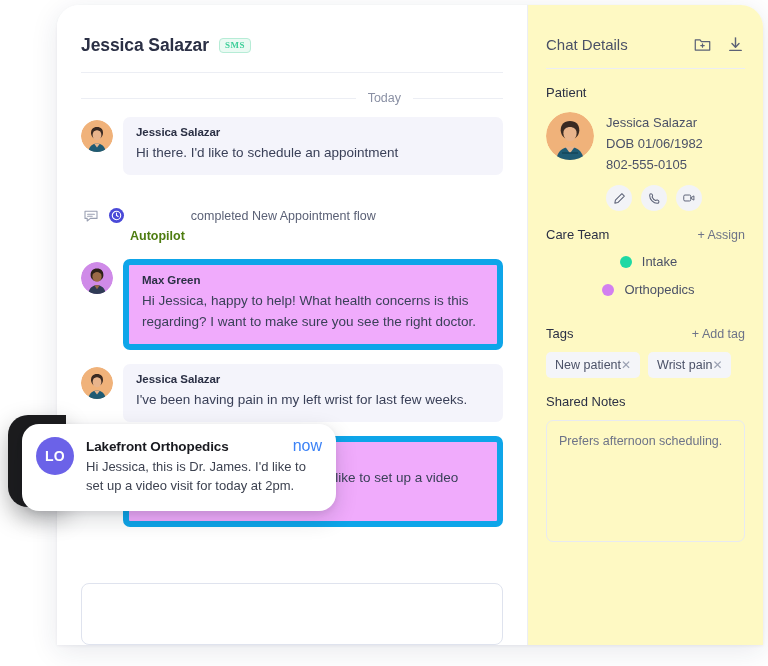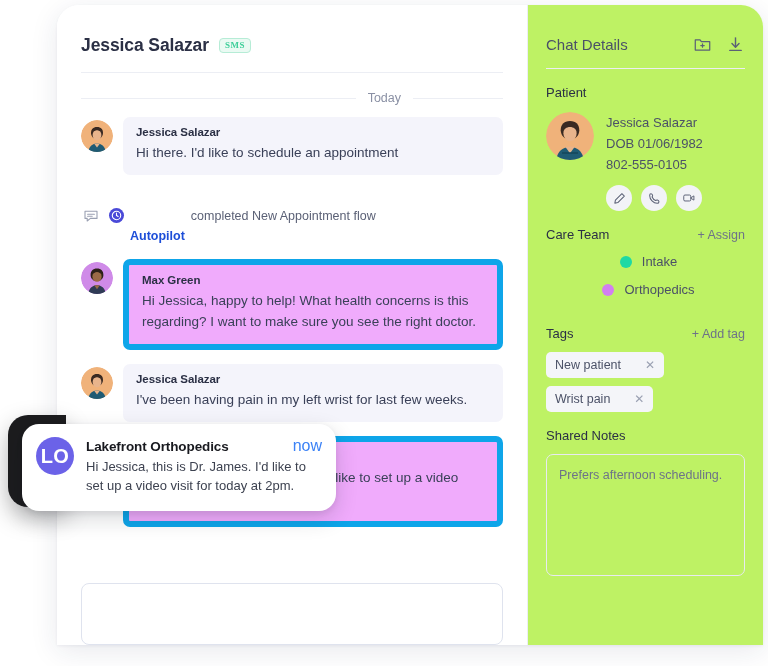--- a/index.html
+++ b/index.html
@@ -158,21 +158,21 @@
   }
   .system-text {
     font-size: 12.5px;
     color: #5b6176;
     display: flex;
     align-items: center;
     gap: 6px;
   }
   .system-text .ap-name {
     font-weight: bold;
-    color: #1d4ed8;
+    color: #4d7c0f;
     margin-top: 40px;
   }
   .autopilot-dot {
     width: 15px;
     height: 15px;
     border-radius: 50%;
     background: #4a49d8;
     display: inline-flex;
     align-items: center;
     justify-content: center;
@@ -190,21 +190,21 @@
     border-radius: 8px;
     height: 60px;
     background: #fff;
   }
 
   
   .details {
     flex: 1;
     border-left: 1px solid #eceef4;
     padding: 0;
-    background: #bef264;
+    background: #fef9c3;
   }
   .details-header {
     display: flex;
     align-items: center;
     justify-content: space-between;
     padding: 30px 18px 0 18px;
   }
   .details-title {
     font-size: 15px;
     color: #4b5167;
@@ -302,21 +302,21 @@
 
   .tag-list {
     display: flex;
     flex-wrap: wrap;
     gap: 8px;
     margin-top: 11px;
   }
   .tag {
     display: inline-flex;
     align-items: center;
-    gap: 24px;
+    gap: 0;
     background: #f4f5f9;
     border-radius: 5px;
     padding: 6px 9px;
     font-size: 12.5px;
     color: #4b5167;
   }
   .tag .x {
     color: #9aa0b2;
     font-size: 12px;
     cursor: pointer;
@@ -359,21 +359,21 @@
     gap: 12px;
     align-items: flex-start;
   }
   .notif-avatar {
     width: 38px;
     height: 38px;
     flex: 0 0 38px;
     border-radius: 50%;
     background: #6b62e8;
     color: #fff;
-    font-size: 20px;
+    font-size: 14px;
     font-weight: bold;
     display: flex;
     align-items: center;
     justify-content: center;
     letter-spacing: 0.3px;
   }
   .notif-body { flex: 1; min-width: 0; }
   .notif-top {
     display: flex;
     align-items: baseline;

